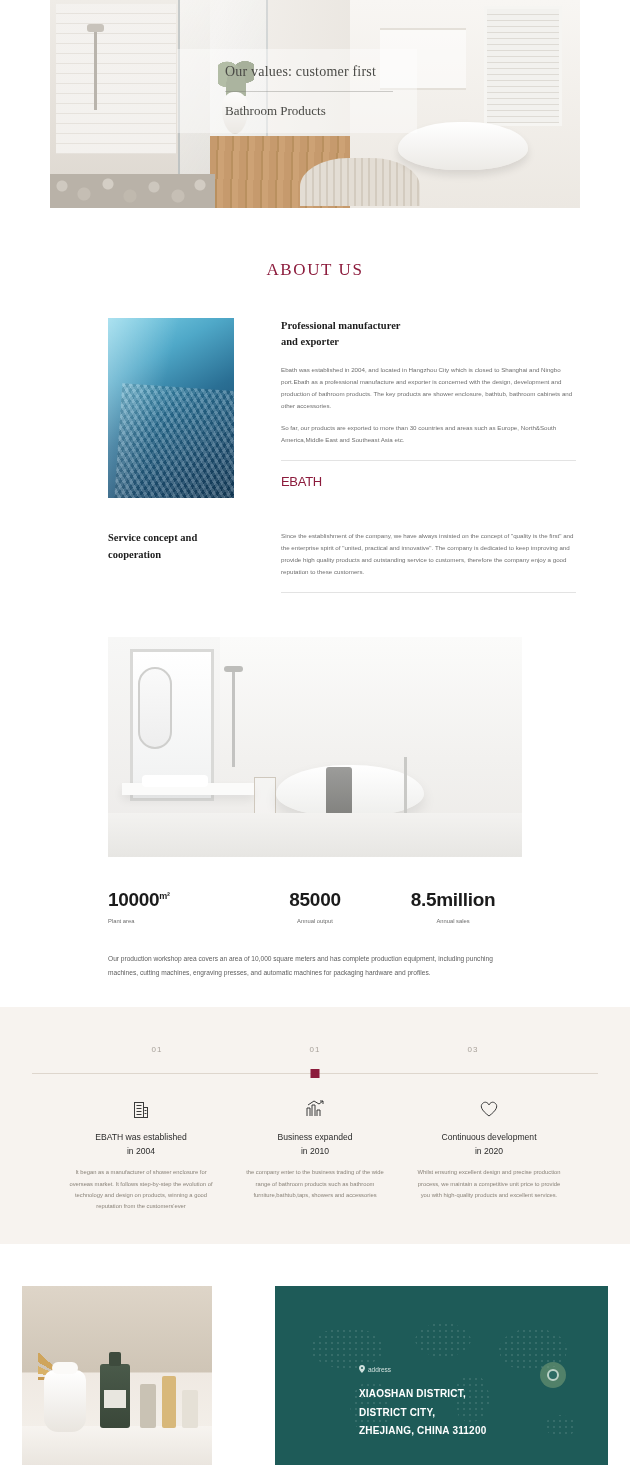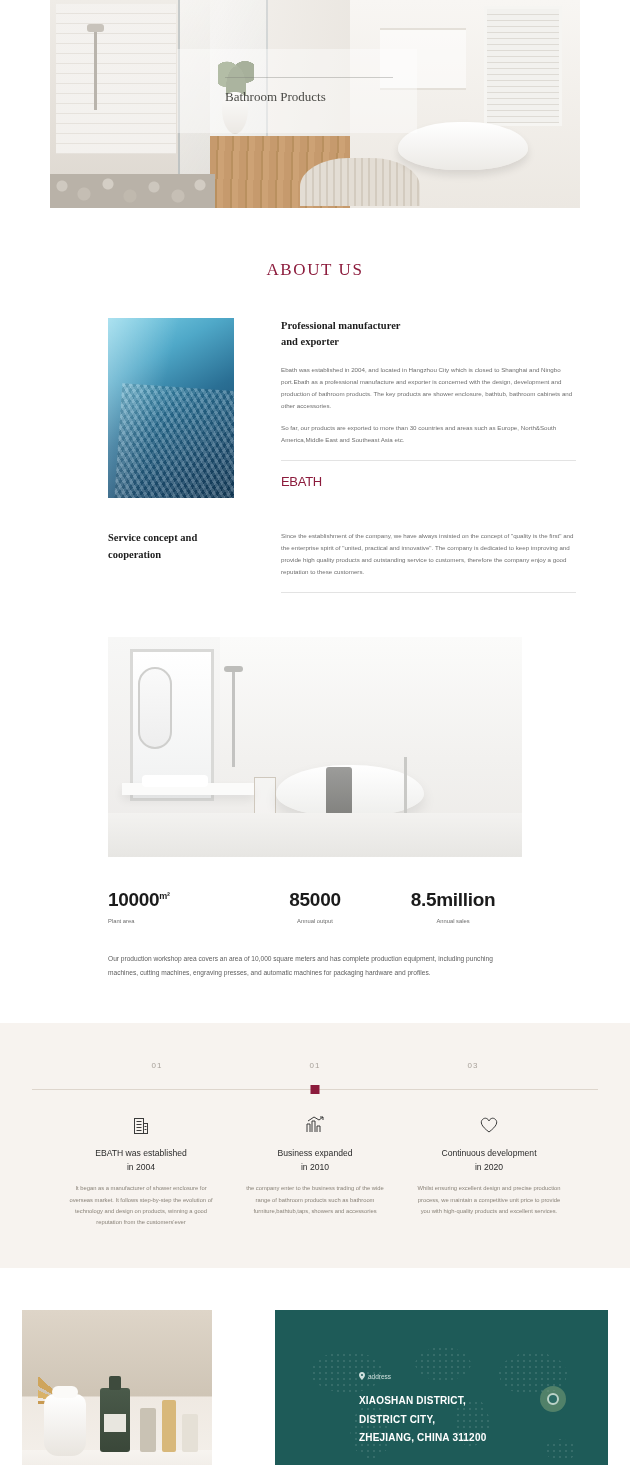--- a/index.html
+++ b/index.html
@@ -240,23 +240,23 @@
   .stat-num sup { font-size: 9px; vertical-align: super; }
   .stat-lbl { font-size: 5.8px; color:#6d6d6d; margin-top: 7px; }
 
   .prod-note {
     margin: 28px 108px 0 108px;
     font-size: 6.6px; line-height: 2.0; color:#5d5d5d;
   }
 
   
   .timeline {
-    margin-top: 44px;
+    margin-top: 28px;
     background: #f7f3ef;
-    padding: 38px 0 40px 0;
+    padding: 38px 0 32px 0;
   }
   .tl-nums { display:flex; margin: 0 78px; }
   .tl-nums div { flex:1; text-align:center; font-size: 8px; color:#a9a29b; letter-spacing:1px; }
   .tl-line { position: relative; margin: 14px 32px 0 32px; height: 12px; }
   .tl-line .bar { position:absolute; left:0; right:0; top: 5px; height:1px; background:#ded6cd; }
   .tl-line .dot {
     position:absolute; left: 50%; top: 1px; width: 9px; height: 9px;
     background:#8c1b3c; transform: translateX(-50%);
   }
   .tl-cols { display:flex; margin: 16px 54px 0 54px; }
@@ -334,21 +334,21 @@
       radial-gradient(ellipse 56px 36px at 258px 64px,#000 60%,transparent 61%),
       radial-gradient(ellipse 26px 18px at 286px 140px,#000 60%,transparent 61%);
     mask-image:
       radial-gradient(ellipse 60px 34px at 72px 62px,#000 60%,transparent 61%),
       radial-gradient(ellipse 34px 44px at 96px 122px,#000 60%,transparent 61%),
       radial-gradient(ellipse 46px 28px at 168px 54px,#000 60%,transparent 61%),
       radial-gradient(ellipse 30px 40px at 196px 112px,#000 60%,transparent 61%),
       radial-gradient(ellipse 56px 36px at 258px 64px,#000 60%,transparent 61%),
       radial-gradient(ellipse 26px 18px at 286px 140px,#000 60%,transparent 61%);
   }
-  .map-content { position:absolute; left: 84px; top: 62px; }
+  .map-content { position:absolute; left: 84px; top: 79px; }
   .map-addr-line { font-size: 6.5px; color:#cfe0dd; display:flex; align-items:center; gap:3px; }
   .map-addr { margin-top: 11px; }
   .map-addr div {
     font-size: 10px; font-weight: bold; color:#ffffff; line-height: 1.85;
     letter-spacing: .2px;
   }
   .map-pin {
     position:absolute; right: 42px; top: 76px; width: 26px; height: 26px;
     border-radius: 50%; background: rgba(124,160,120,.55);
     display:flex; align-items:center; justify-content:center;
@@ -372,20 +372,21 @@
     <div class="hp-wall-right"></div>
     <div class="hp-window"></div>
     <div class="hp-shelf"></div>
     <div class="hp-rug"></div>
     <div class="hp-tub"></div>
     <div class="hp-plant"></div>
     <div class="hp-vase"></div>
     <div class="hp-pebbles"></div>
   </div>
   <div class="hero-card">
+    <div class="line1">Our values: customer first</div>
     <div class="rule"></div>
     <div class="line2">Bathroom Products</div>
   </div>
 </div>
 
 <div class="about-title">ABOUT US</div>
 
 <div class="about-row">
   <div class="about-img"></div>
   <div class="about-text">

